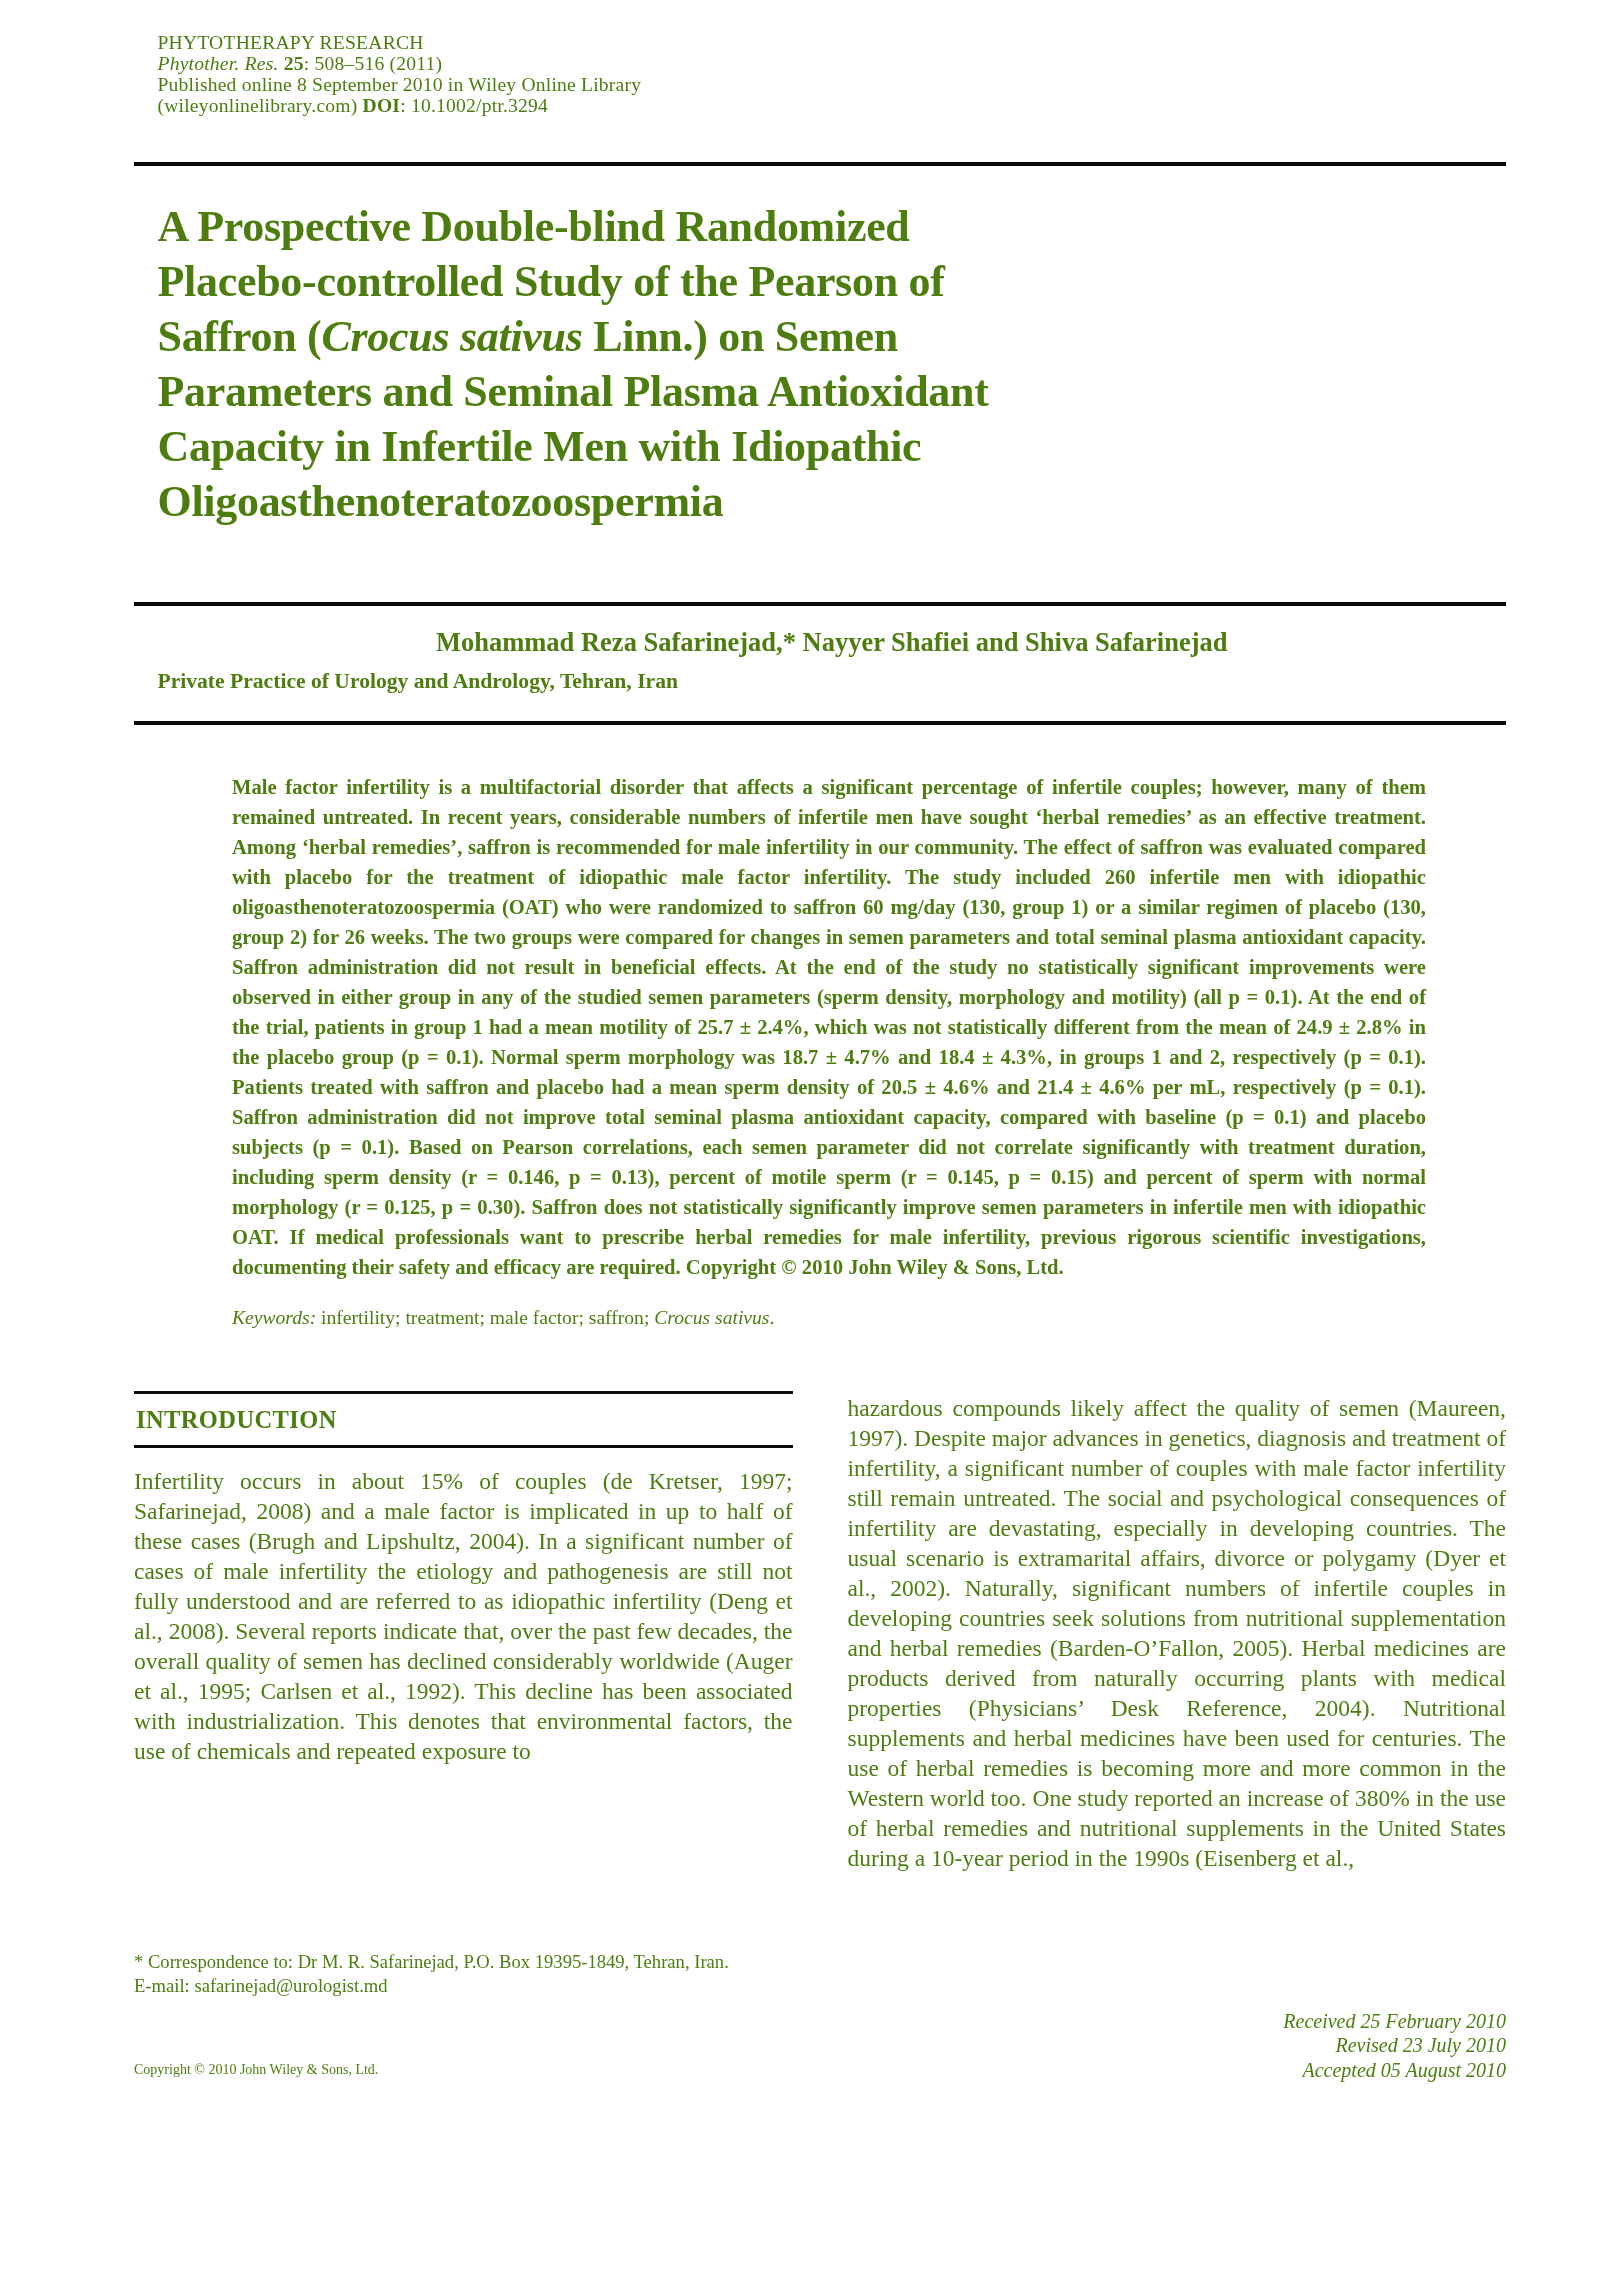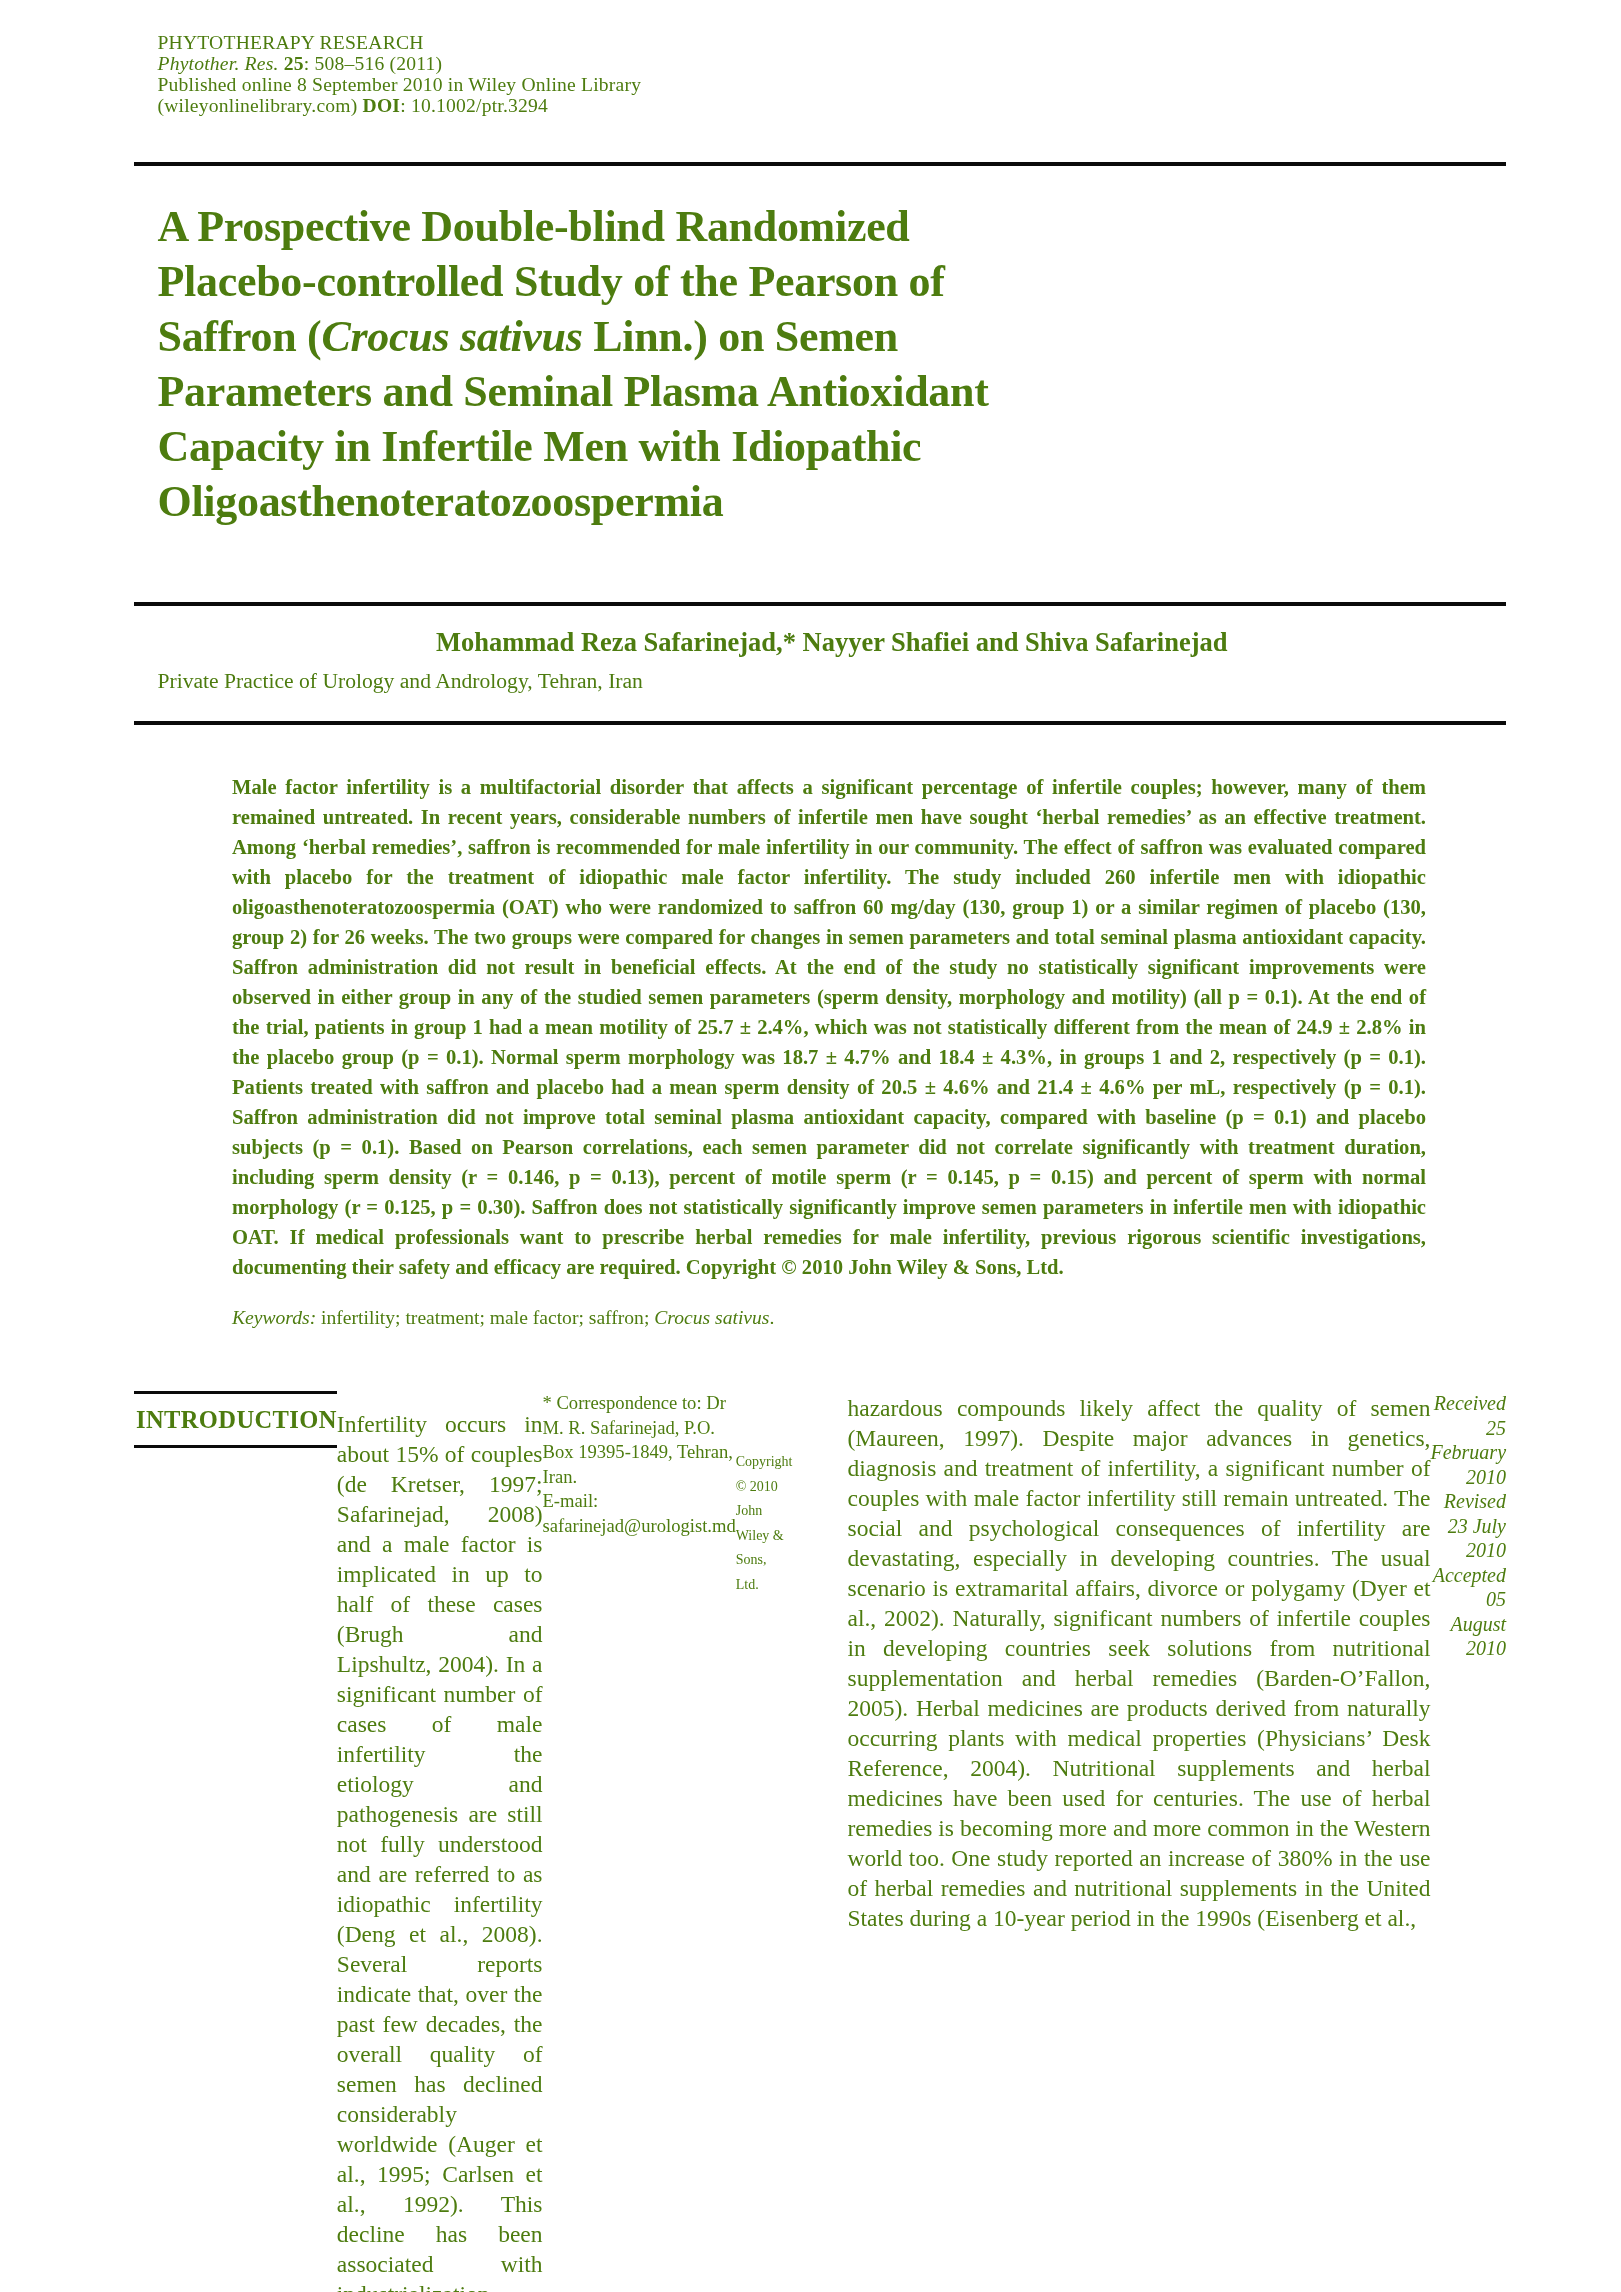--- a/index.html
+++ b/index.html
@@ -34,39 +34,39 @@
   h1.article-title {
     margin: 33px 0 0 23.5px;
     font-size: 44px;
     line-height: 55px;
     font-weight: bold;
     letter-spacing: -0.3px;
   }
   .rule-2 { margin-top: 73px; }
 
   .authors { margin: 20.6px 0 0 23.5px; font-size: 26.5px; line-height: 31px; font-weight: bold; text-align: center; }
-  .affiliation { margin: 11.8px 0 0 23.5px; font-size: 21.6px; line-height: 25.5px; }
+  .affiliation { margin: 11.8px 0 0 23.5px; font-size: 21.6px; line-height: 25.5px; font-weight: bold; }
   .rule-3 { margin-top: 26.5px; }
 
   .abstract {
     margin: 47px 80px 0 98px;
     font-size: 20.6px;
     line-height: 30px;
     font-weight: bold;
     text-align: justify;
   }
   .keywords { margin: 23.5px 0 0 98px; font-size: 19.6px; line-height: 24.5px; }
 
   .columns {
     display: flex;
     gap: 55px;
     margin-top: 61px;
     height: 691px;
   }
-  .col { width: 659px; display: flex; flex-direction: row; }
+  .col { width: 659px; display: flex; flex-direction: column; }
 
   .section-heading-block .heading-text {
     font-size: 24.5px;
     font-weight: bold;
     line-height: 27.4px;
     padding: 11.8px 0 11.8px 2px;
     letter-spacing: 0.4px;
   }
   .body-par {
     font-size: 23.5px;

